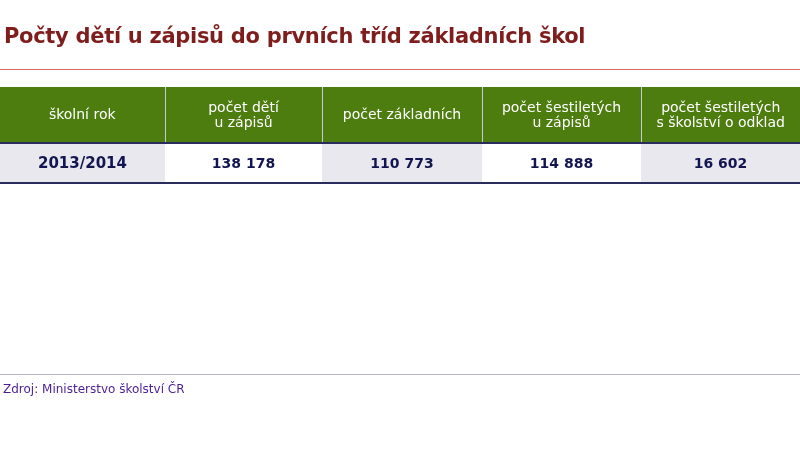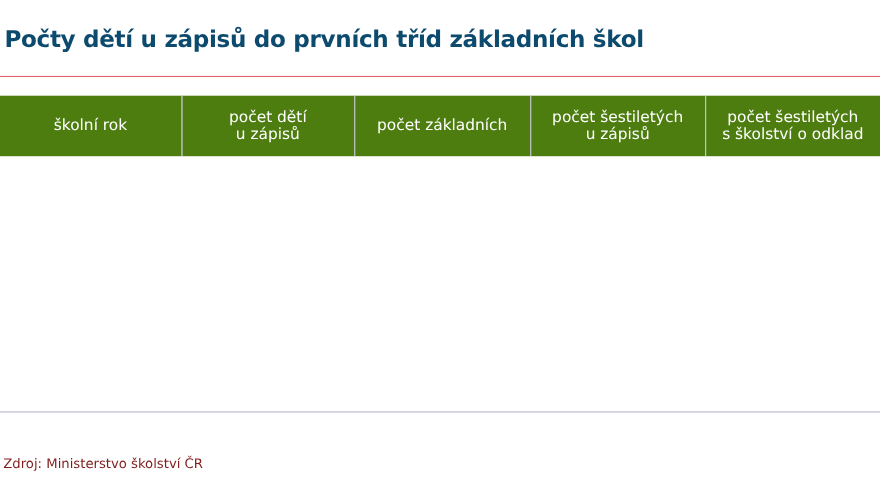--- a/index.html
+++ b/index.html
@@ -1,34 +1,34 @@
 <!DOCTYPE html>
 <html><head>
 <meta charset="utf-8">
 <style>
   html, body { margin:0; padding:0; background:#ffffff; }
   body { width:800px; height:449px; position:relative; overflow:hidden; font-family:"DejaVu Sans", sans-serif; }
-  .title { position:absolute; left:4px; top:24px; font-size:21px; font-weight:bold; color:#0c4a6e; letter-spacing:-0.3px; white-space:nowrap; }
+  .title { position:absolute; left:4px; top:24px; font-size:21px; font-weight:bold; color:#7f1d1d; letter-spacing:-0.3px; white-space:nowrap; }
   .red-rule { position:absolute; left:0; top:69px; width:800px; height:1px; background:#e0666a; }
   table.grid { position:absolute; left:0; top:87px; width:800px; border-collapse:collapse; table-layout:fixed; }
   table.grid col.c1 { width:165px; }
   table.grid col.c2 { width:157px; }
   table.grid col.c3 { width:160px; }
   table.grid col.c4 { width:159px; }
   table.grid col.c5 { width:159px; }
   th { background:#4d7c0f; color:#ffffff; font-weight:normal; font-size:14px; line-height:15px; height:55px; padding:0 2px; text-align:center; border-left:1px solid #c9cad8; white-space:nowrap; }
   th:first-child { border-left:none; }
   td { height:38px; text-align:center; font-size:14px; font-weight:bold; color:#12154f; border-top:2px solid #2a2c5e; padding:0; }
   tr.first td { border-top:none; }
   tr:last-child td { border-bottom:2px solid #2a2c5e; }
   td.shade { background:#e8e8ee; }
   td.white { background:#ffffff; }
   td.year { font-size:15px; }
   .gray-rule { position:absolute; left:0; top:374px; width:800px; height:1px; background:#b8b8cc; }
-  .source { position:absolute; left:3px; top:382px; font-size:12px; color:#7f1d1d; white-space:nowrap;margin-top:32px; }
+  .source { position:absolute; left:3px; top:382px; font-size:12px; color:#4c1d95; white-space:nowrap; }
 </style>
 </head>
 <body>
 
 <div class="title">Počty dětí u zápisů do prvních tříd základních škol</div>
 <div class="red-rule"></div>
 
 <table class="grid">
   <colgroup>
       <col class="c1">
@@ -40,17 +40,24 @@
   <thead>
     <tr>
       <th><span>školní rok</span></th>
       <th><span>počet dětí</span><br><span>u zápisů</span></th>
       <th><span>počet základních</span></th>
       <th><span>počet šestiletých</span><br><span>u zápisů</span></th>
       <th><span>počet šestiletých</span><br><span>s školství o odklad</span></th>
     </tr>
   </thead>
   <tbody>
+    <tr>
+      <td class="shade year">2013/2014</td>
+      <td class="white">138 178</td>
+      <td class="shade">110 773</td>
+      <td class="white">114 888</td>
+      <td class="shade">16 602</td>
+    </tr>
   </tbody>
 </table>
 
 <div class="gray-rule"></div>
 <div class="source">Zdroj: Ministerstvo školství ČR</div>
 
 </body></html>

